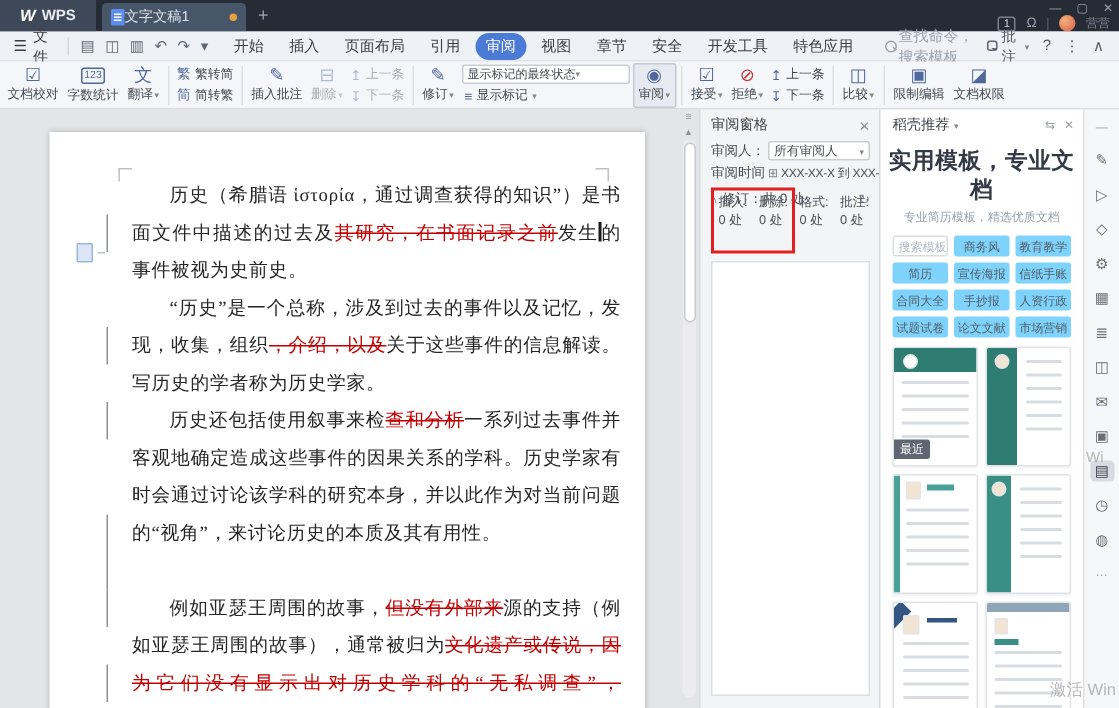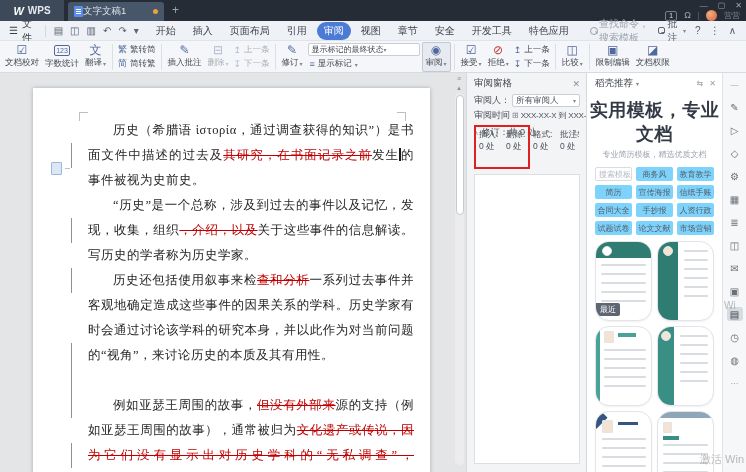--- a/index.html
+++ b/index.html
@@ -95,27 +95,27 @@
   .rp-rev { display:flex; align-items:center; gap:3px; padding:4px 6px 1px 7px; }
   .rp-refresh { margin-left:auto; color:#8a9099; font-size:9px; }
   .rp-stats { position:absolute; left:12px; top:56px; display:flex; flex-direction:row; gap:1px; font-size:8.5px; }
   .red-annotation { position:absolute; left:7px; top:52px; width:56px; height:44px; border:2px solid #e02020; pointer-events:none; }
   .rp-list { position:absolute; left:7px; top:101px; width:106px; height:290px; background:#fff; border:1px solid #dcdfe3; }
 
   
   .tpl-panel { position:absolute; left:586px; top:73px; width:136px; height:399px; background:#fff; border-left:1px solid #d6d9dd; overflow:hidden; }
   .tpl-header { display:flex; align-items:center; padding:4px 6px 2px 8px; font-size:9.5px; color:#3f444c; }
   .tpl-header .hic { margin-left:auto; color:#9aa0a9; font-size:8px; display:flex; gap:6px; }
-  .tpl-hero-title { text-align:center; font-size:18px; font-weight:bold; color:#333a46; margin-top:6px; letter-spacing:.5px; }
+  .tpl-hero-title { text-align:center; font-size:15px; font-weight:bold; color:#333a46; margin-top:6px; letter-spacing:.5px; }
   .tpl-hero-sub { text-align:center; font-size:8px; color:#9aa2ad; margin-top:3px; }
   .tag-grid { display:grid; grid-template-columns:repeat(3,1fr); gap:4px; padding:7px 8px 0 8px; }
   .tag { background:#7dd3fc; color:#555c66; font-size:8px; height:14px; border-radius:2px; display:flex; align-items:center; justify-content:center; white-space:nowrap; overflow:hidden; }
   .tag.search { background:#fff; border:1px solid #d9dce1; color:#b3b9c2; justify-content:flex-start; padding:0 3px; }
   .thumb-grid { display:grid; grid-template-columns:1fr 1fr; gap:5px; padding:6px 8px; }
-  .thumb { position:relative; background:#fff; border:1px solid #e2e4e8; height:80px; border-radius:14px; overflow:hidden; box-shadow:0 1px 2px rgba(0,0,0,.06); }
+  .thumb { position:relative; background:#fff; border:1px solid #e2e4e8; height:80px; border-radius:2px; overflow:hidden; box-shadow:0 1px 2px rgba(0,0,0,.06); }
   .recent-badge { position:absolute; left:0; bottom:4px; background:#5f6673; color:#fff; font-size:8px; padding:1px 4px; border-radius:0 2px 2px 0; z-index:2; }
   .tline { position:absolute; height:2px; background:#d9dce1; border-radius:1px; }
   .tava { position:absolute; border-radius:50%; background:#f3e3d3; border:1px solid #e2e4e8; }
 
   
   .side-strip { position:absolute; left:722px; top:73px; width:24px; height:399px; background:#f6f7f9; border-left:1px solid #e0e2e6;
     display:flex; flex-direction:column; align-items:center; padding-top:4px; gap:9px; color:#6b7077; font-size:10px; }
   .strip-icon { width:16px; height:14px; display:flex; align-items:center; justify-content:center; border-radius:3px; }
   .strip-icon.active { background:#d7dae0; color:#3f444c; }
   .strip-icon.dash { font-size:8px; color:#9aa0a9; }

